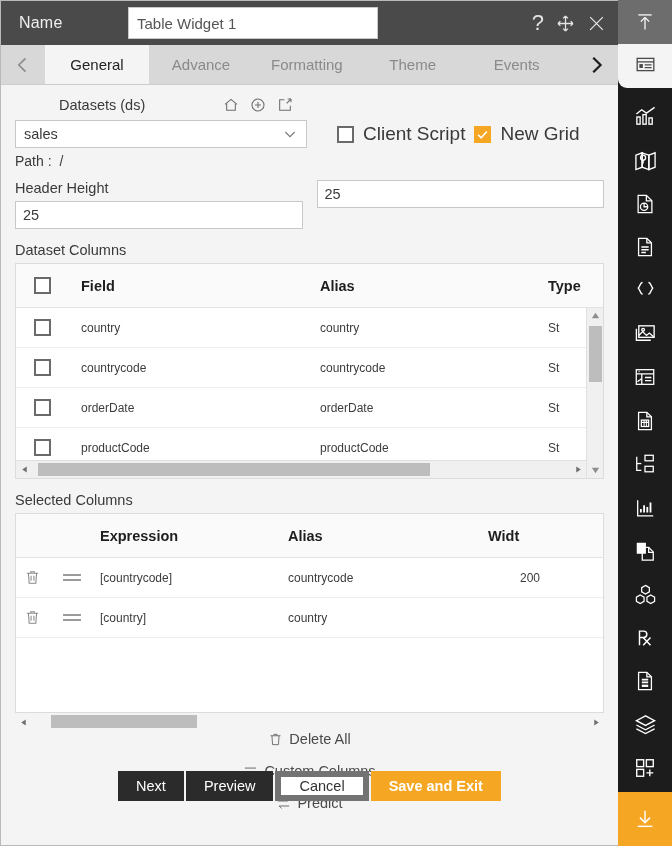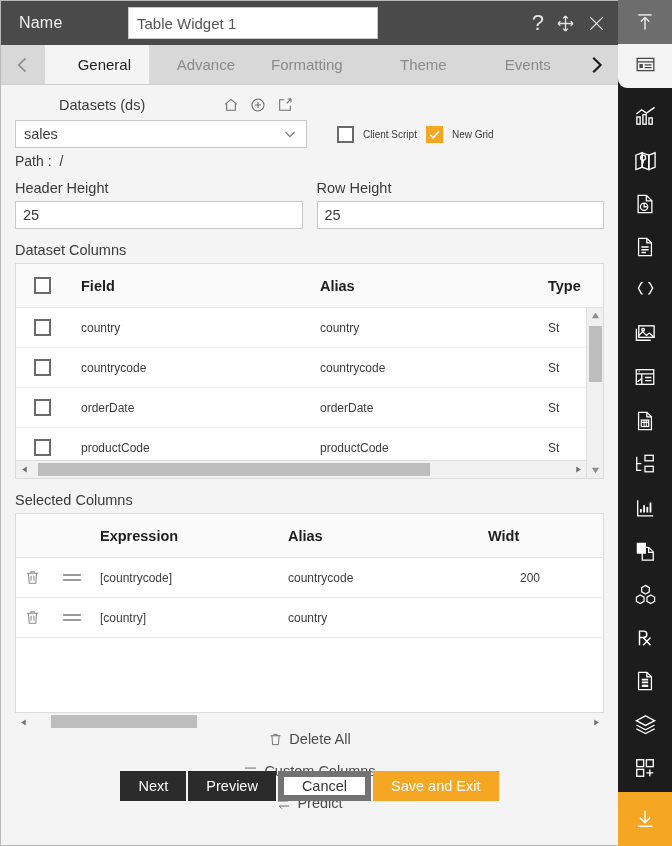--- a/index.html
+++ b/index.html
@@ -63,21 +63,21 @@
     border-bottom: 1px solid #cdcdcd;
   }
   .tab-arrow {
     width: 44px; display: flex; align-items: center; justify-content: center;
     cursor: pointer;
   }
   .tab-arrow.left  { color: #8c8c8c; }
   .tab-arrow.right { color: #1c1c1c; background: #d8d8d8; }
   .tabs { display: flex; align-items: stretch; flex: 1; }
   .tab {
-    display: flex; align-items: center; justify-content: flex-end;
+    display: flex; align-items: center; justify-content: center;
     padding: 0 18px; min-width: 104px;
     font-size: 15px; color: #8a8a8a; cursor: pointer;
   }
   .tab.active { background: #f4f4f4; color: #222; }
 
   
   .body {
     flex: 1; overflow: hidden;
     background: #f4f4f4;
     padding: 0 14px;
@@ -106,21 +106,21 @@
   .sel-box .chev { margin-left: auto; color: #777; display: flex; }
   .checks { display: flex; align-items: center; margin-left: 30px; height: 28px; gap: 9px; }
   .cb {
     width: 17px; height: 17px; border: 2px solid #6a6a6a;
     background: #fff; cursor: pointer; flex: 0 0 17px;
   }
   .cb.on {
     background: #f5a623; border-color: #f5a623;
     display: flex; align-items: center; justify-content: center;
   }
-  .cb-label { font-size: 10px; color: #3a3a3a; }
+  .cb-label { font-size: 19px; color: #3a3a3a; }
 
   .path { font-size: 14px; color: #3a3a3a; margin-top: 5px; }
 
   .two-col { display: flex; margin-top: 11px; }
   .fld { width: 292px; }
   .fld + .fld { margin-left: 14px; }
   .fld .fl { font-size: 14.5px; color: #3a3a3a; display: block; margin-bottom: 5px; }
   .fld input {
     width: 100%; height: 28px;
     border: 1px solid #c8c8c8; background: #fff;
@@ -213,21 +213,21 @@
     gap: 0; margin-top: 12px; padding-bottom: 14px;
   }
   .btn {
     height: 30px; padding: 0 18px;
     font-family: "Liberation Sans", sans-serif; font-size: 14.5px;
     display: flex; align-items: center; justify-content: center;
     border: none; cursor: pointer;
   }
   .btn.dark   { background: #2b2b2b; color: #fff; }
   .btn.light  { background: #fff; color: #333; border: 6px solid #737373; }
-  .btn.accent { background: #f5a623; color: #fff; }
+  .btn.accent { background: #f5a623; color: #fff; font-weight: bold; }
   .btn + .btn { margin-left: 2px; }
 
   
   .sidebar {
     width: 54px; height: 846px;
     background: #1c1c1c;
     display: flex; flex-direction: column; align-items: stretch;
     position: relative;
   }
   .sb-top {
@@ -366,21 +366,20 @@
         <span>Path :</span>
         &nbsp;<span>/</span>
       </div>
 
       <div class="two-col">
         <div class="fld">
           <span class="fl">Header Height</span>
           <input value="25" style="">
         </div>
         <div class="fld">
-          <span class="fl">Row Height</span>
           <input value="25" style="">
         </div>
       </div>
 
       <div class="sec-title">Dataset Columns</div>
       <div class="grid ds">
         <div class="g-head">
           <span class="c-chk">
             <span class="cb"></span>
           </span>

